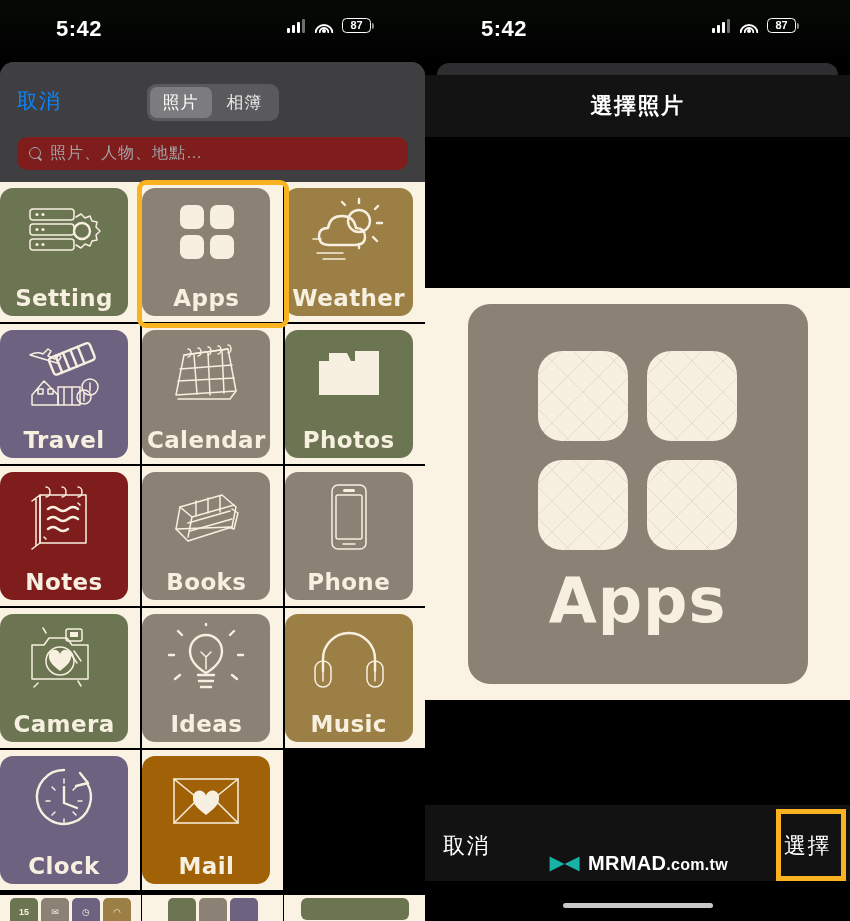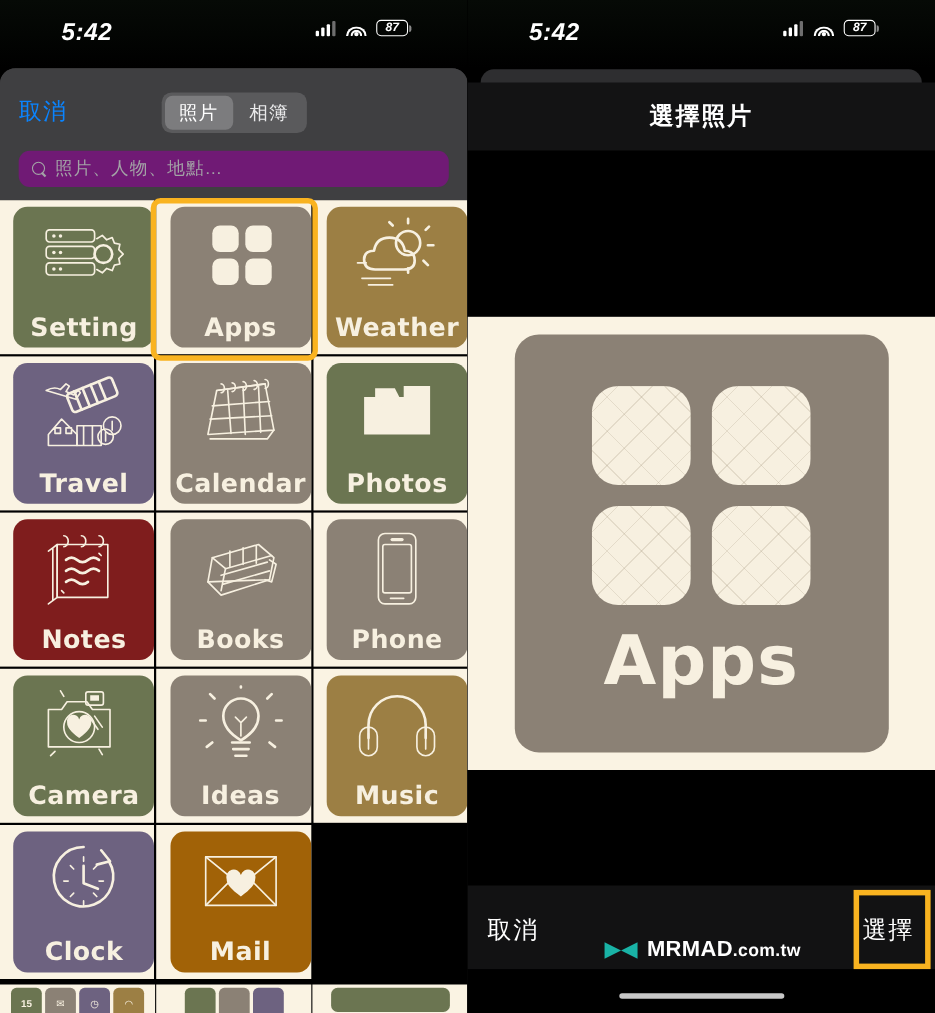--- a/index.html
+++ b/index.html
@@ -4,21 +4,21 @@
 <style>
   * { margin:0; padding:0; box-sizing:border-box; }
   html,body { width:850px; height:921px; background:#000; overflow:hidden;
     font-family:"Liberation Sans","DejaVu Sans",sans-serif; }
 
   .screen { position:relative; width:850px; height:921px; display:flex; }
   .pane { position:relative; width:425px; height:921px; background:#000; overflow:hidden; }
 
   
   .statusbar { position:relative; height:62px; width:100%;
-    background:linear-gradient(#060a06,#000);font-style:italic; }
+    background:linear-gradient(#060a06,#000); }
   .sb-time { position:absolute; left:56px; top:16px; color:#fff;
     font-size:22px; font-weight:bold; letter-spacing:0.5px; }
   .sb-right { position:absolute; right:54px; top:18px; display:flex;
     align-items:flex-end; gap:9px; }
   .sig { display:flex; align-items:flex-end; gap:2px; height:14px; }
   .sig i { display:block; width:3px; background:#fff; border-radius:1px; }
   .sig i:nth-child(1){height:5px}
   .sig i:nth-child(2){height:8px}
   .sig i:nth-child(3){height:11px}
   .sig i:nth-child(4){height:14px; background:#6e6e6e}
@@ -40,35 +40,35 @@
     background:#3a3a3c; border-radius:14px 14px 0 0; overflow:hidden; }
   .sheet-top { position:relative; height:120px; background:#3f3f41; }
   .cancel-btn { position:absolute; left:17px; top:25px; color:#0a84ff;
     font-size:21px; letter-spacing:1px; }
   .seg { position:absolute; left:50%; top:22px; transform:translateX(-50%);
     background:#5a5a5c; border-radius:9px; padding:3px; display:flex; gap:2px; }
   .seg div { padding:4px 13px; border-radius:7px; color:#e9e9ea; font-size:17px;
     letter-spacing:1px; }
   .seg div.on { background:#7c7c7e; color:#fff; }
   .searchbar { position:absolute; left:17px; top:75px; width:391px; height:33px;
-    background:#701a75; border-radius:10px; display:flex; align-items:center;
+    background:#7f1d1d; border-radius:10px; display:flex; align-items:center;
     padding-left:12px; gap:8px; }
   .mag { position:relative; width:13px; height:13px; flex:none; }
   .mag:before { content:""; position:absolute; left:0; top:0; width:10px; height:10px;
     border:1.6px solid #a3a3a6; border-radius:50%; }
   .mag:after { content:""; position:absolute; left:9px; top:9px; width:5px;
     height:1.6px; background:#a3a3a6; transform:rotate(45deg); transform-origin:left; }
   .searchbar span { color:#a3a3a6; font-size:16px; letter-spacing:1px; }
 
   
   .grid { position:absolute; left:0; top:120px; width:425px; height:739px;
     background:#000; display:grid; grid-template-columns:repeat(3,1fr);
     grid-auto-rows:140px; gap:2px; }
   .cell { position:relative; background:#faf3e3; display:flex;
-    align-items:center; justify-content:flex-end; overflow:hidden; }
+    align-items:center; justify-content:flex-start; overflow:hidden; }
   .tile { width:128px; height:128px; border-radius:13px; position:relative;
     display:flex; flex-direction:column; align-items:center;
     justify-content:flex-end; padding-bottom:5px; }
   .tile .art { position:absolute; left:0; right:0; top:7px; height:76px;
     display:flex; align-items:center; justify-content:center; }
   .tile .lbl { color:#f7f0e0; font-size:23px; font-weight:bold;
     letter-spacing:0.4px; position:relative; z-index:2;
     font-family:"DejaVu Sans",sans-serif; }
   .c-green{background:#6b7551}.c-purple{background:#6d6280}
   .c-tan{background:#9c7f44}.c-gray{background:#8b8175}

